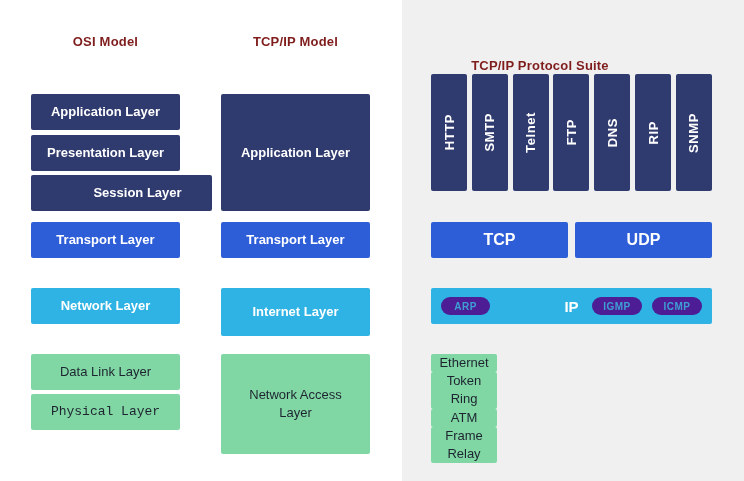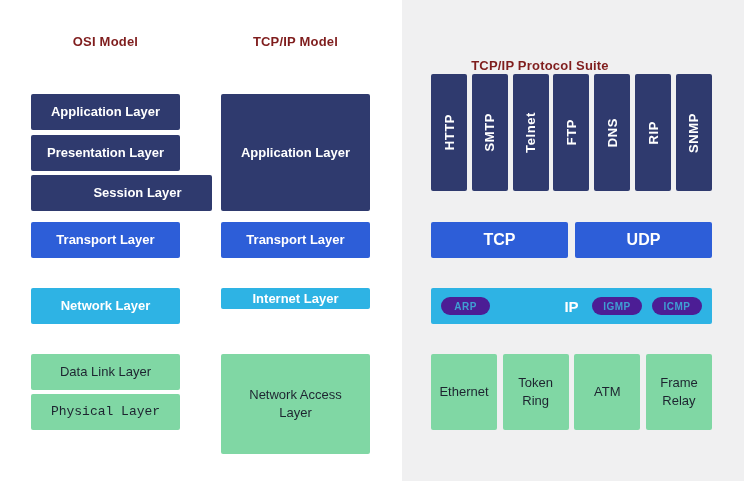--- a/index.html
+++ b/index.html
@@ -24,21 +24,21 @@
   .cyan{background:#2eb3e4;color:#ffffff;font-weight:600;}
   .green{background:#80d7a4;color:#1d2430;font-weight:400;}
   
   .c1{left:31px;width:149px;height:36px;}
   .o1{top:74px;} .o2{top:115px;} .o3{top:155px;padding-left:32px;}
   .o4{top:222px;} .o5{top:288px;} .o6{top:354px;} .o7{top:394px;font-family:Liberation Mono, monospace;}
   
   .c2{left:221px;width:149px;}
   .t1{top:74px;height:117px;}
   .t2{top:222px;height:36px;}
-  .t3{top:288px;height:21px;}
+  .t3{top:288px;height:48px;}
   .t4{top:354px;height:76px;padding:12px 14px;width:121px;}
   
   .vbars{position:absolute;left:431px;top:74px;width:281px;height:117px;
     display:flex;justify-content:space-between;}
   .vbar{width:36px;height:117px;background:#2f3a6e;border-radius:2px;
     display:flex;align-items:center;justify-content:center;}
   .vlabel{writing-mode:vertical-rl;transform:rotate(180deg);color:#ffffff;
     font-weight:600;font-size:13px;letter-spacing:0.6px;}
   .trow{position:absolute;left:431px;top:222px;width:281px;height:36px;
     display:flex;justify-content:space-between;}
@@ -49,21 +49,21 @@
     background:#2eb3e4;border-radius:2px;}
   .ip-label{position:absolute;left:0;right:0;top:0;bottom:0;display:flex;
     align-items:center;justify-content:center;color:#ffffff;font-weight:700;font-size:15px;}
   .pill{position:absolute;top:9px;height:18px;background:#4c1d95;color:#3f9fd3;
     border-radius:9px;font-size:10px;font-weight:700;display:flex;align-items:center;
     justify-content:center;letter-spacing:0.5px;}
   .pill-arp{left:10px;width:49px;}
   .pill-igmp{left:161px;width:50px;}
   .pill-icmp{left:221px;width:50px;}
   .grow{position:absolute;left:431px;top:354px;width:281px;height:76px;
-    display:flex;justify-content:space-between;}
+    display:flex;justify-content:space-between;flex-direction:column;}
   .gbox{position:relative;width:66px;height:76px;background:#80d7a4;color:#1d2430;
     font-size:13px;display:flex;align-items:center;justify-content:center;
     text-align:center;line-height:1.4;border-radius:2px;padding:0 2px;width:62px;}
 </style>
 </head>
 <body>
 
 <div class="canvas">
 
   <div class="gray-panel"></div>

